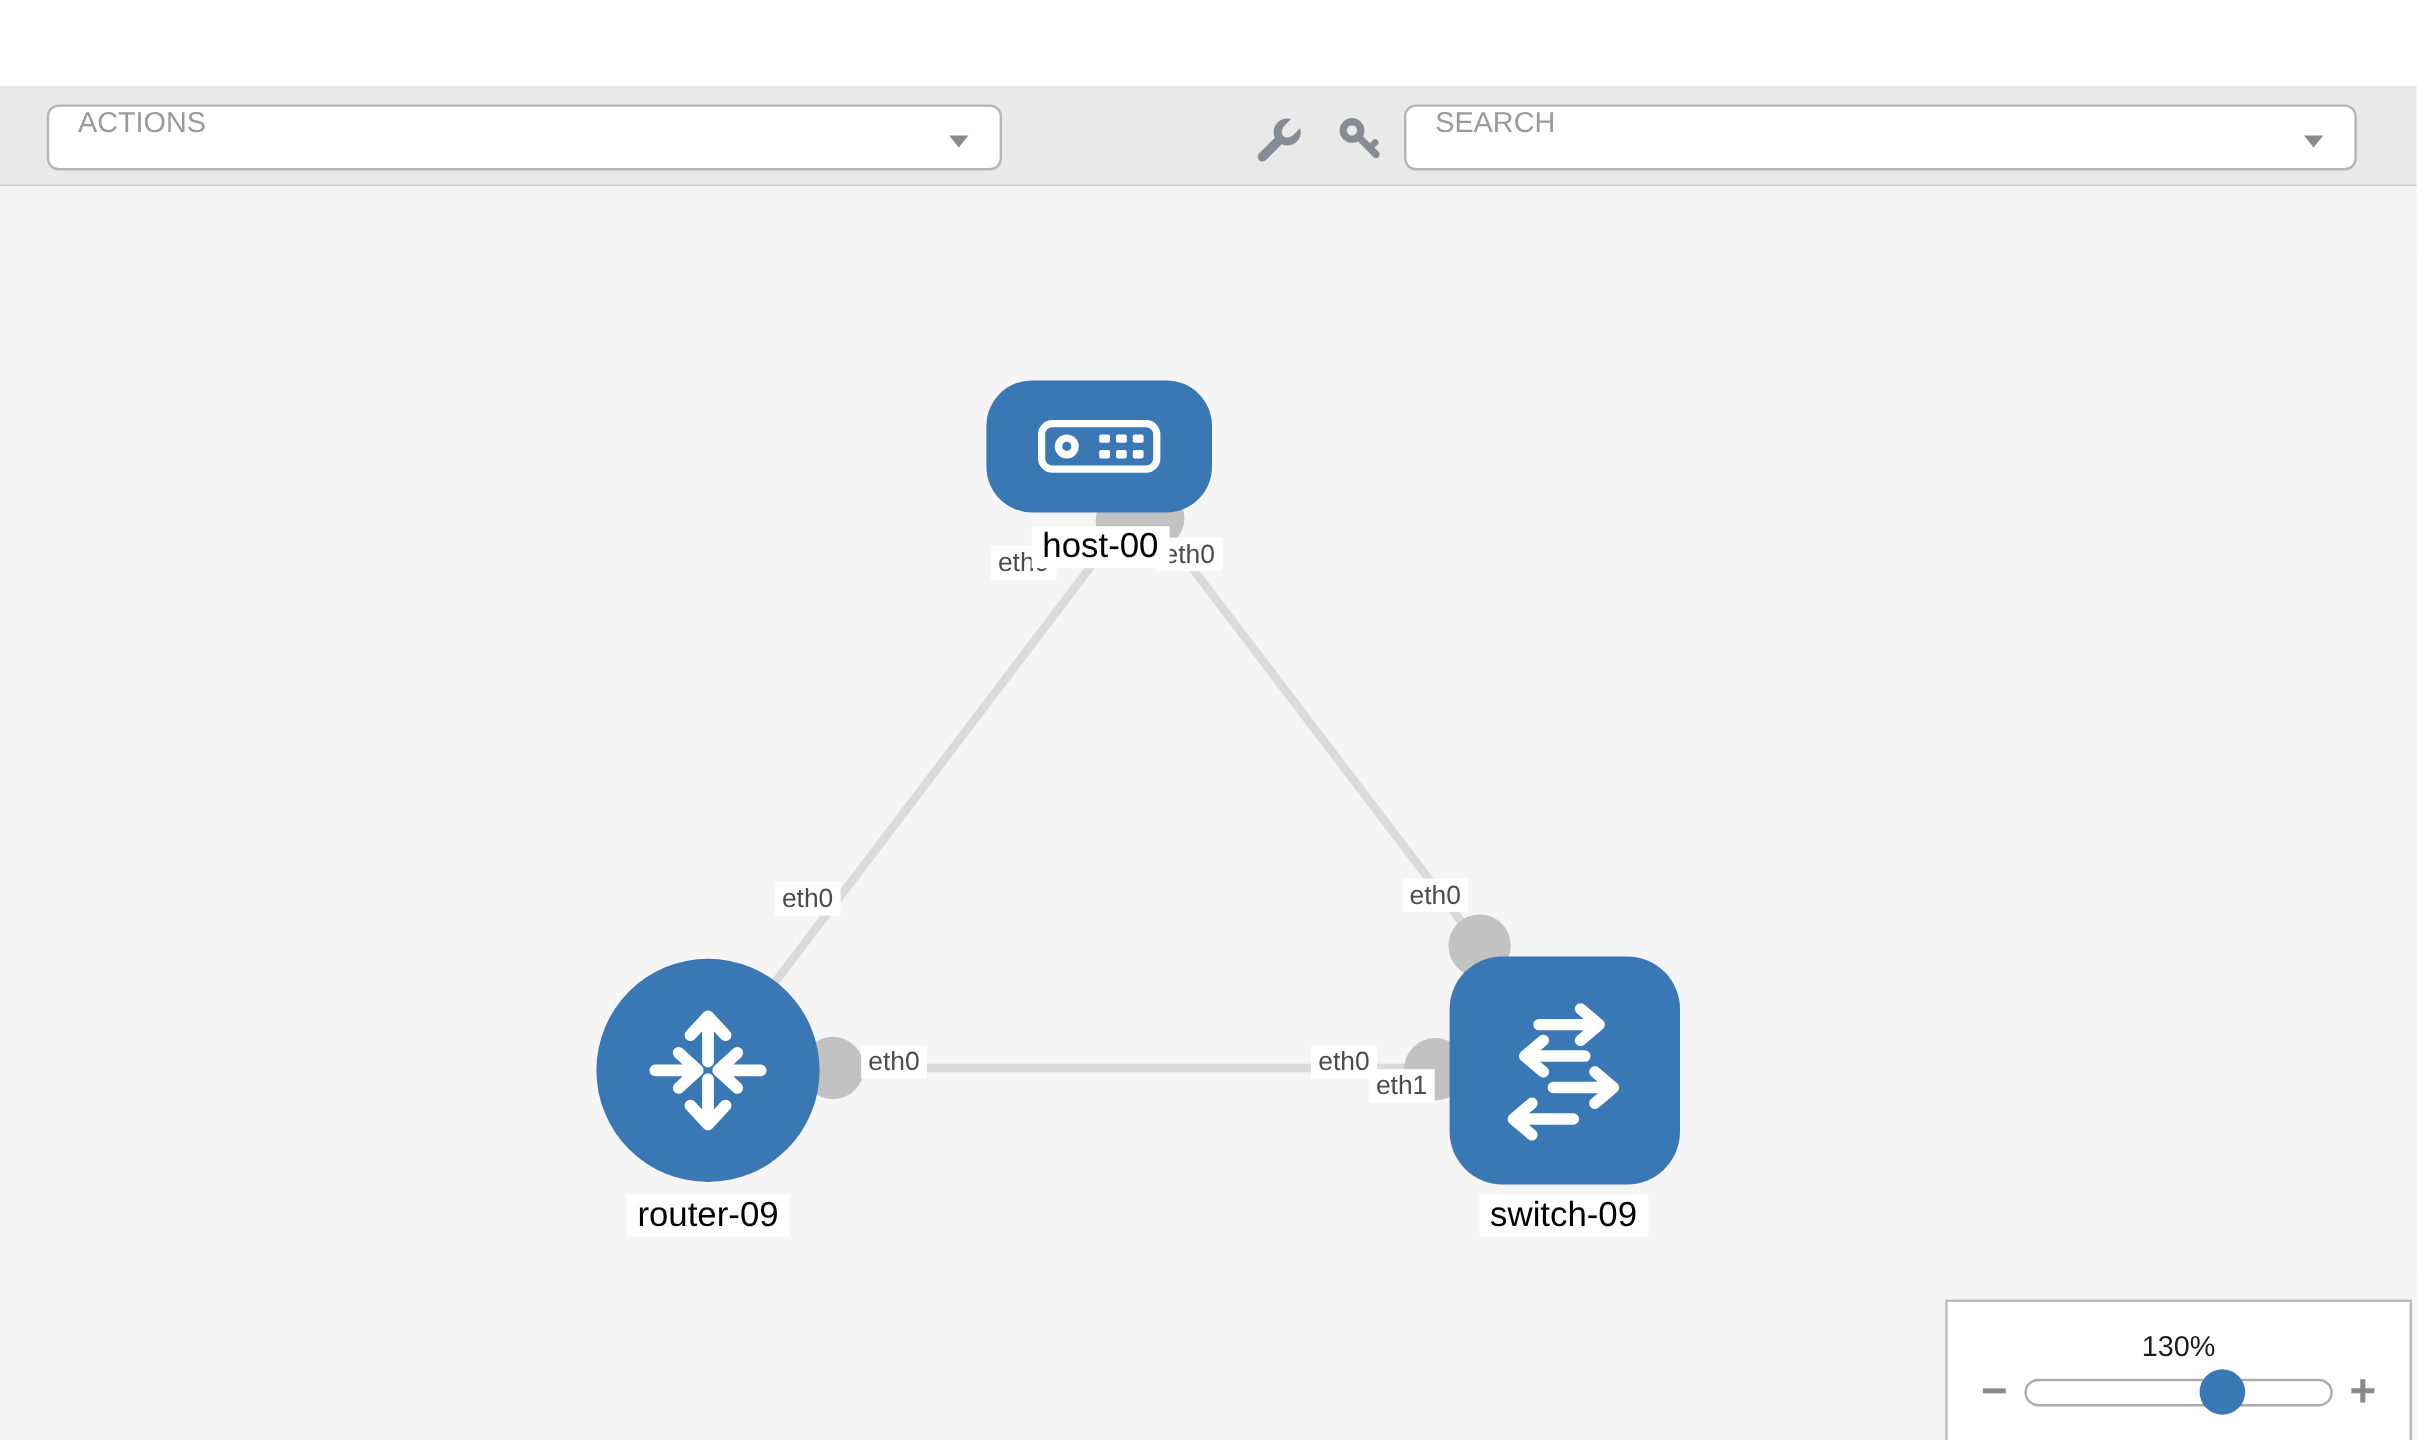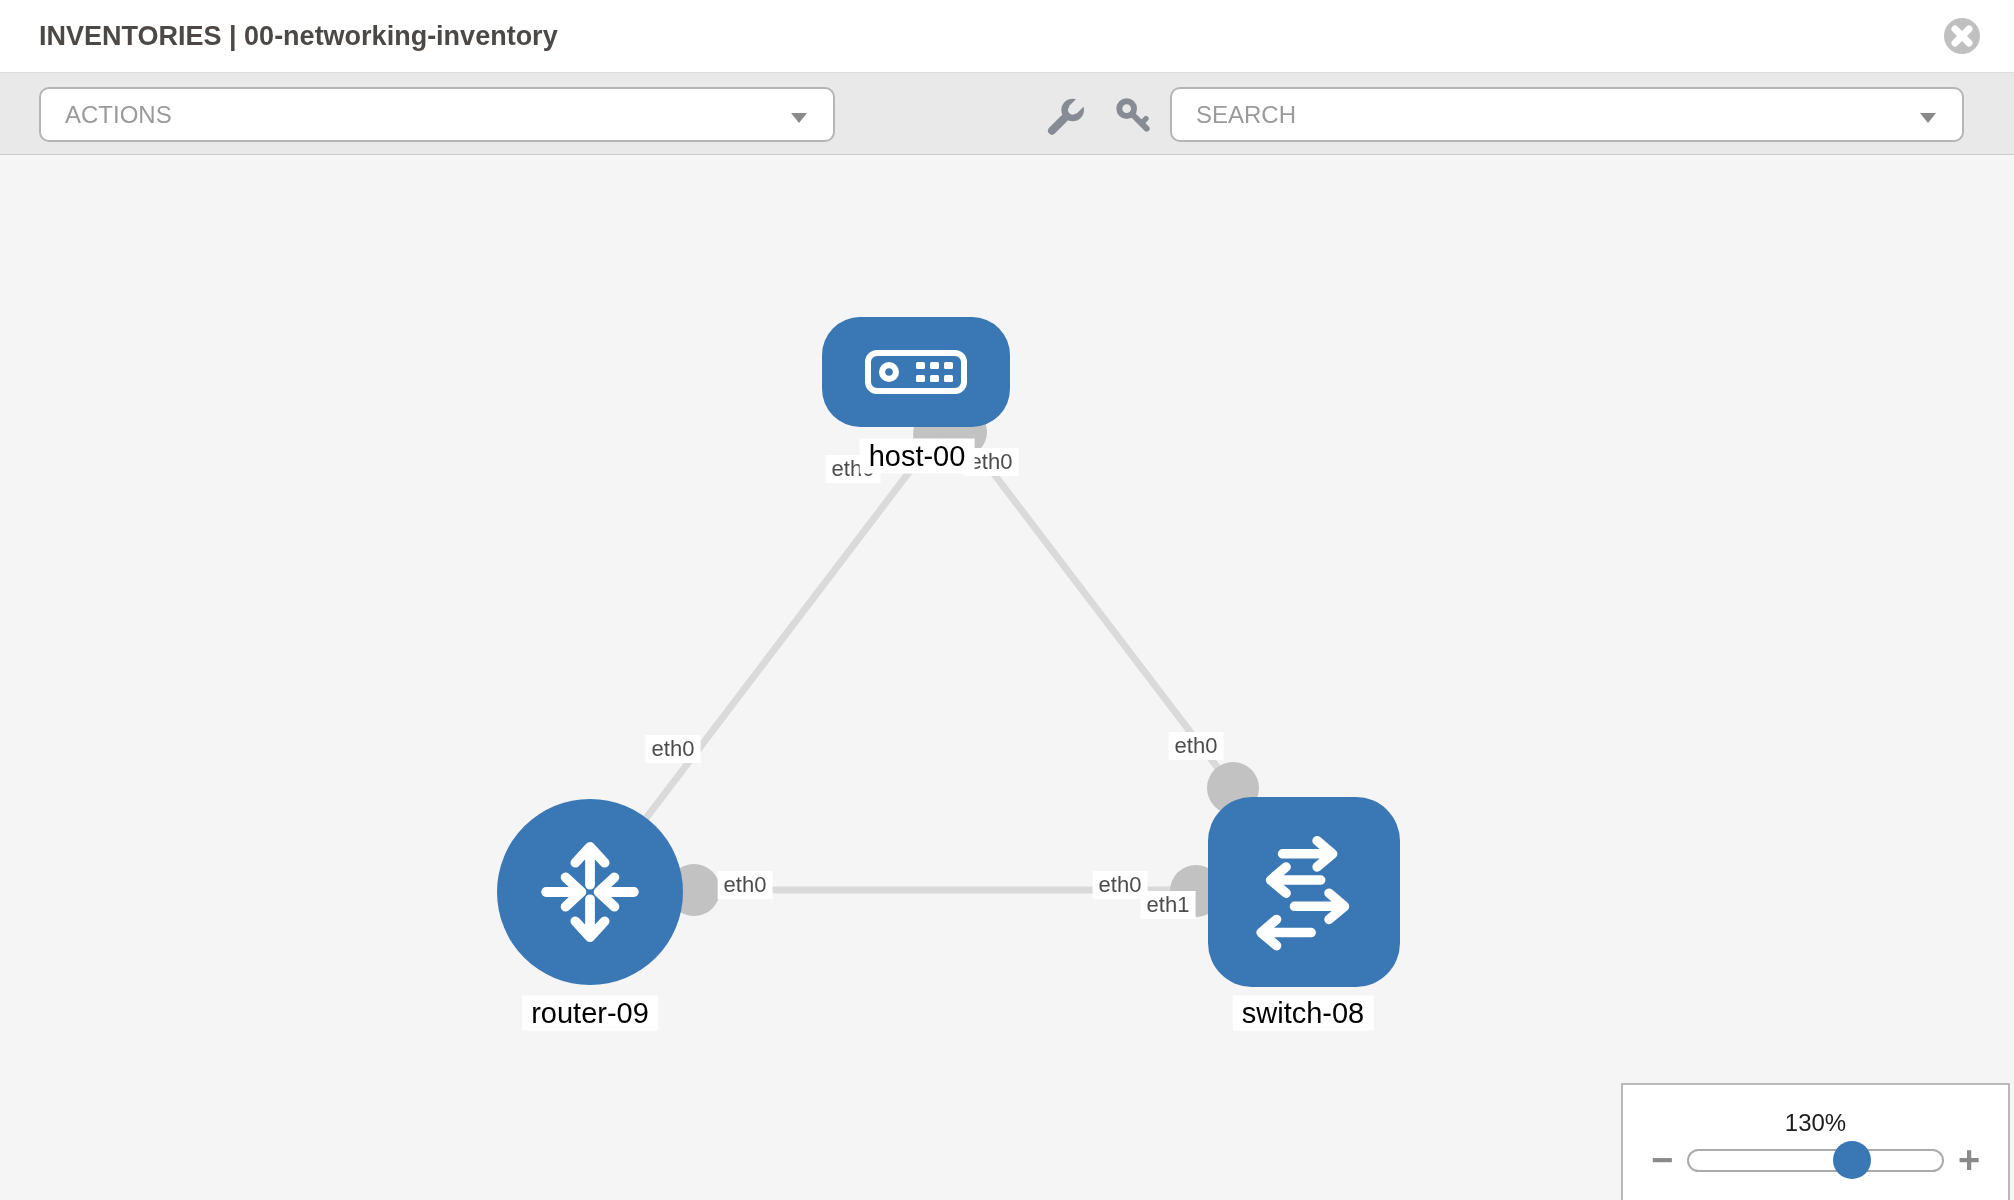--- a/index.html
+++ b/index.html
@@ -12,21 +12,21 @@
             background:#ffffff; display:flex; align-items:center; }
   .page-title { margin-left:39px; font-size:27px; font-weight:bold; color:#4c4846; letter-spacing:0; }
   .close-btn { position:absolute; right:33px; top:17px; width:38px; height:38px; border:none;
                background:transparent; cursor:pointer; padding:0; }
 
   
   .toolbar { position:absolute; left:0; top:72px; width:100%; height:83px;
              background:#e9e9e9; border-top:1px solid #dcdcdc; border-bottom:1px solid #c9c9c9;
              display:flex; align-items:center; }
   .select { position:absolute; top:14px; height:55px; background:#fff;
-            border:2px solid #b5b5b5; border-radius:10px; display:flex; align-items:center;
+            border:2px solid #b5b5b5; border-radius:10px; display:flex; 
             padding:0 24px; cursor:pointer; }
   .select .val { font-size:24px; color:#9a9a9a; }
   .select .caret { position:absolute; right:26px; top:24px; width:0; height:0;
                    border-left:8px solid transparent; border-right:8px solid transparent;
                    border-top:10px solid #8a8a8a; }
   .select.actions { left:39px; width:796px; }
   .select.search  { left:1170px; width:794px; }
   .iconbtn { position:absolute; top:23px; width:44px; height:40px; border:none; background:transparent;
              cursor:pointer; padding:0; }
   .iconbtn.tools { left:1044px; }
@@ -56,29 +56,20 @@
   .zoom-track { position:relative; flex:1; height:23px; margin:0 8px; background:#fff;
                 border:2px solid #ababab; border-radius:12px; cursor:pointer; }
   .zoom-knob { position:absolute; top:50%; left:64.5%; width:38px; height:38px; border-radius:50%;
                background:#3a77b5; transform:translate(-50%,-50%); cursor:grab; }
 </style>
 </head>
 <body>
 
 <div class="app">
 
-  <div class="header">
-    <div class="page-title">INVENTORIES | 00-networking-inventory</div>
-    <button class="close-btn">
-      <svg width="38" height="38" viewBox="0 0 38 38">
-        <circle cx="19" cy="19" r="18" fill="#c0c0c0"></circle>
-        <path d="M12 12 L26 26 M26 12 L12 26" stroke="#ffffff" stroke-width="7" stroke-linecap="round"></path>
-      </svg>
-    </button>
-  </div>
 
   <div class="toolbar">
     <div class="select actions">
       <span class="val">ACTIONS</span>
       <span class="caret"></span>
     </div>
 
     <button class="iconbtn tools">
       <svg width="44" height="40" viewBox="0 0 32 30">
         <circle cx="21" cy="10.5" r="6" fill="none" stroke="#878c94" stroke-width="5"></circle>
@@ -142,21 +133,21 @@
       <svg width="124" height="124" viewBox="0 0 100 104" fill="none" stroke="#ffffff" stroke-width="8" stroke-linecap="round" stroke-linejoin="round">
         <path d="M32 20 H72 M61 9 L74 20 L61 31"></path>
         <path d="M64 42 H24 M35 31 L22 42 L35 53"></path>
         <path d="M42 64 H82 M71 53 L84 64 L71 75"></path>
         <path d="M56 86 H16 M27 75 L14 86 L27 97"></path>
       </svg>
     </div>
 
     <div class="nlabel" style="left:917px; top:301px;">host-00</div>
     <div class="nlabel" style="left:590px; top:858px;">router-09</div>
-    <div class="nlabel" style="left:1303px; top:858px;">switch-08</div>
+    <div class="nlabel" style="left:1303px; top:858px;">switch-09</div>
 
     <div class="ilabel" style="left:853px;  top:314px; z-index:4;">eth0</div>
     <div class="ilabel" style="left:991px;  top:307px; z-index:4;">eth0</div>
     <div class="ilabel" style="left:673px;  top:594px;">eth0</div>
     <div class="ilabel" style="left:1196px; top:591px;">eth0</div>
     <div class="ilabel" style="left:745px;  top:730px;">eth0</div>
     <div class="ilabel" style="left:1120px; top:730px; z-index:5;">eth0</div>
     <div class="ilabel" style="left:1168px; top:730px; z-index:6;margin-top:20px;">eth1</div>
   </div>
 

